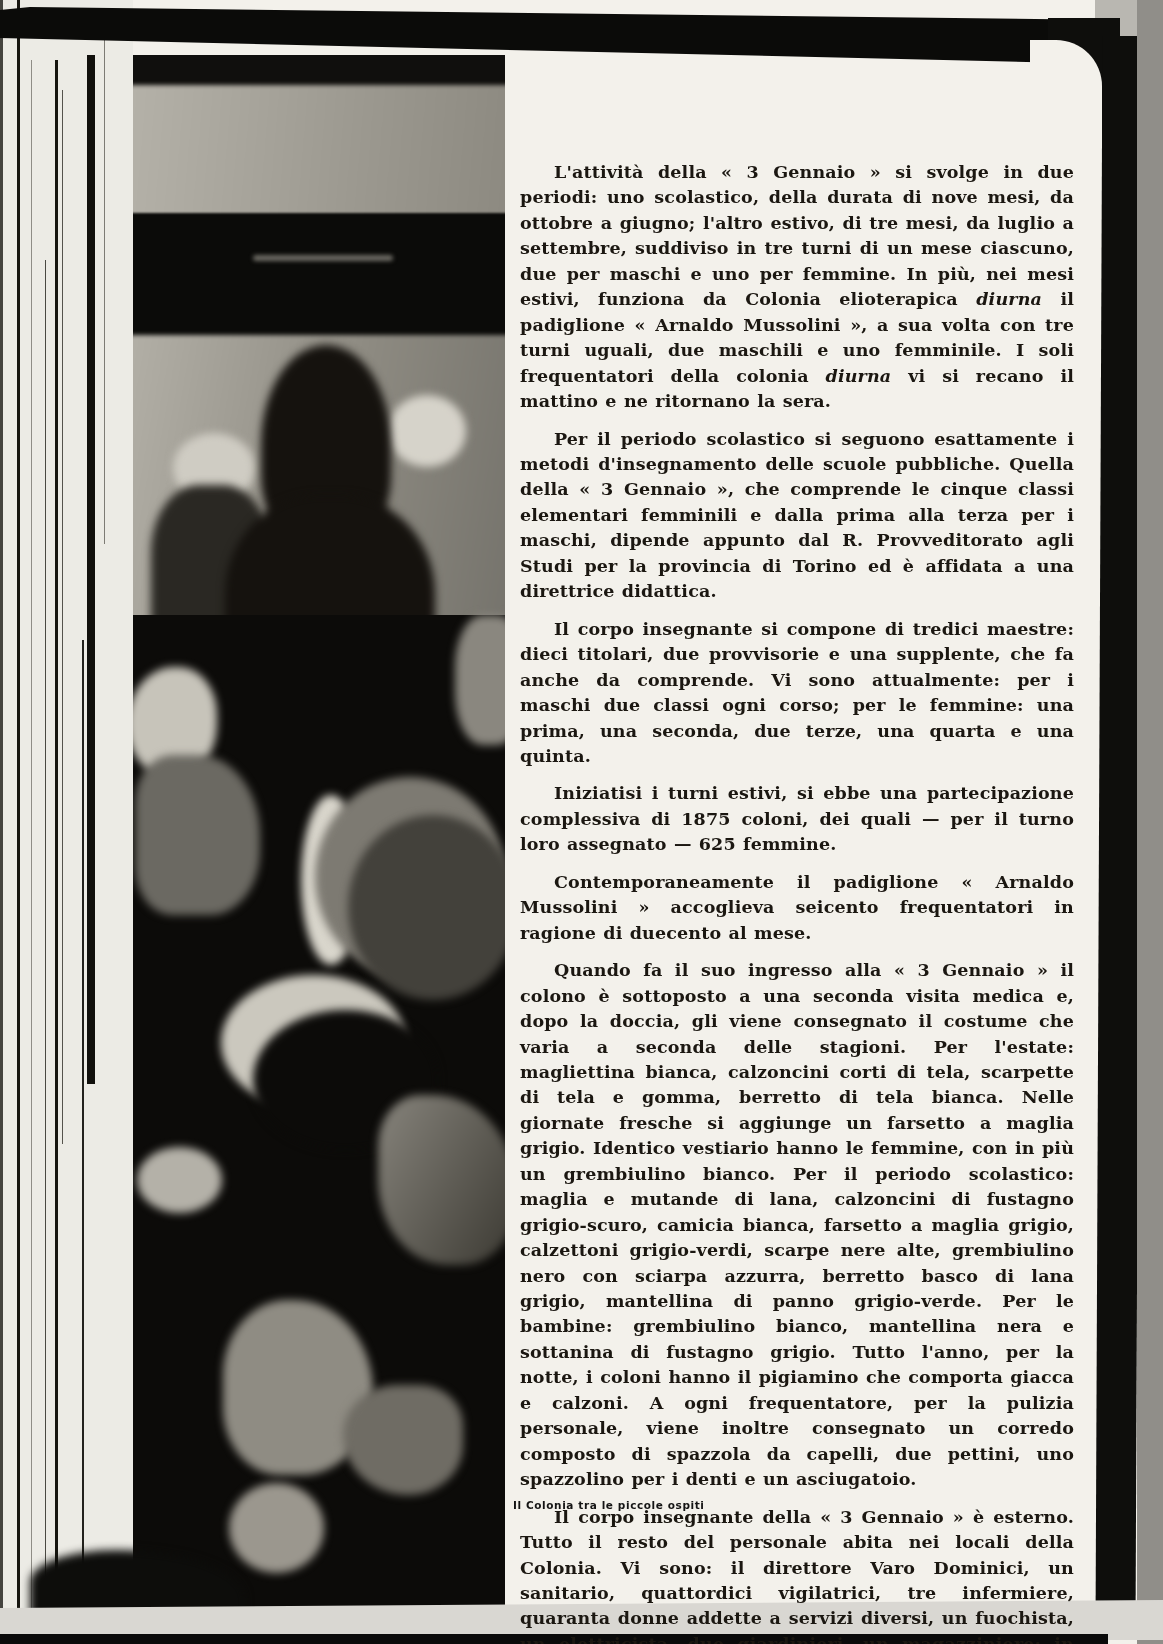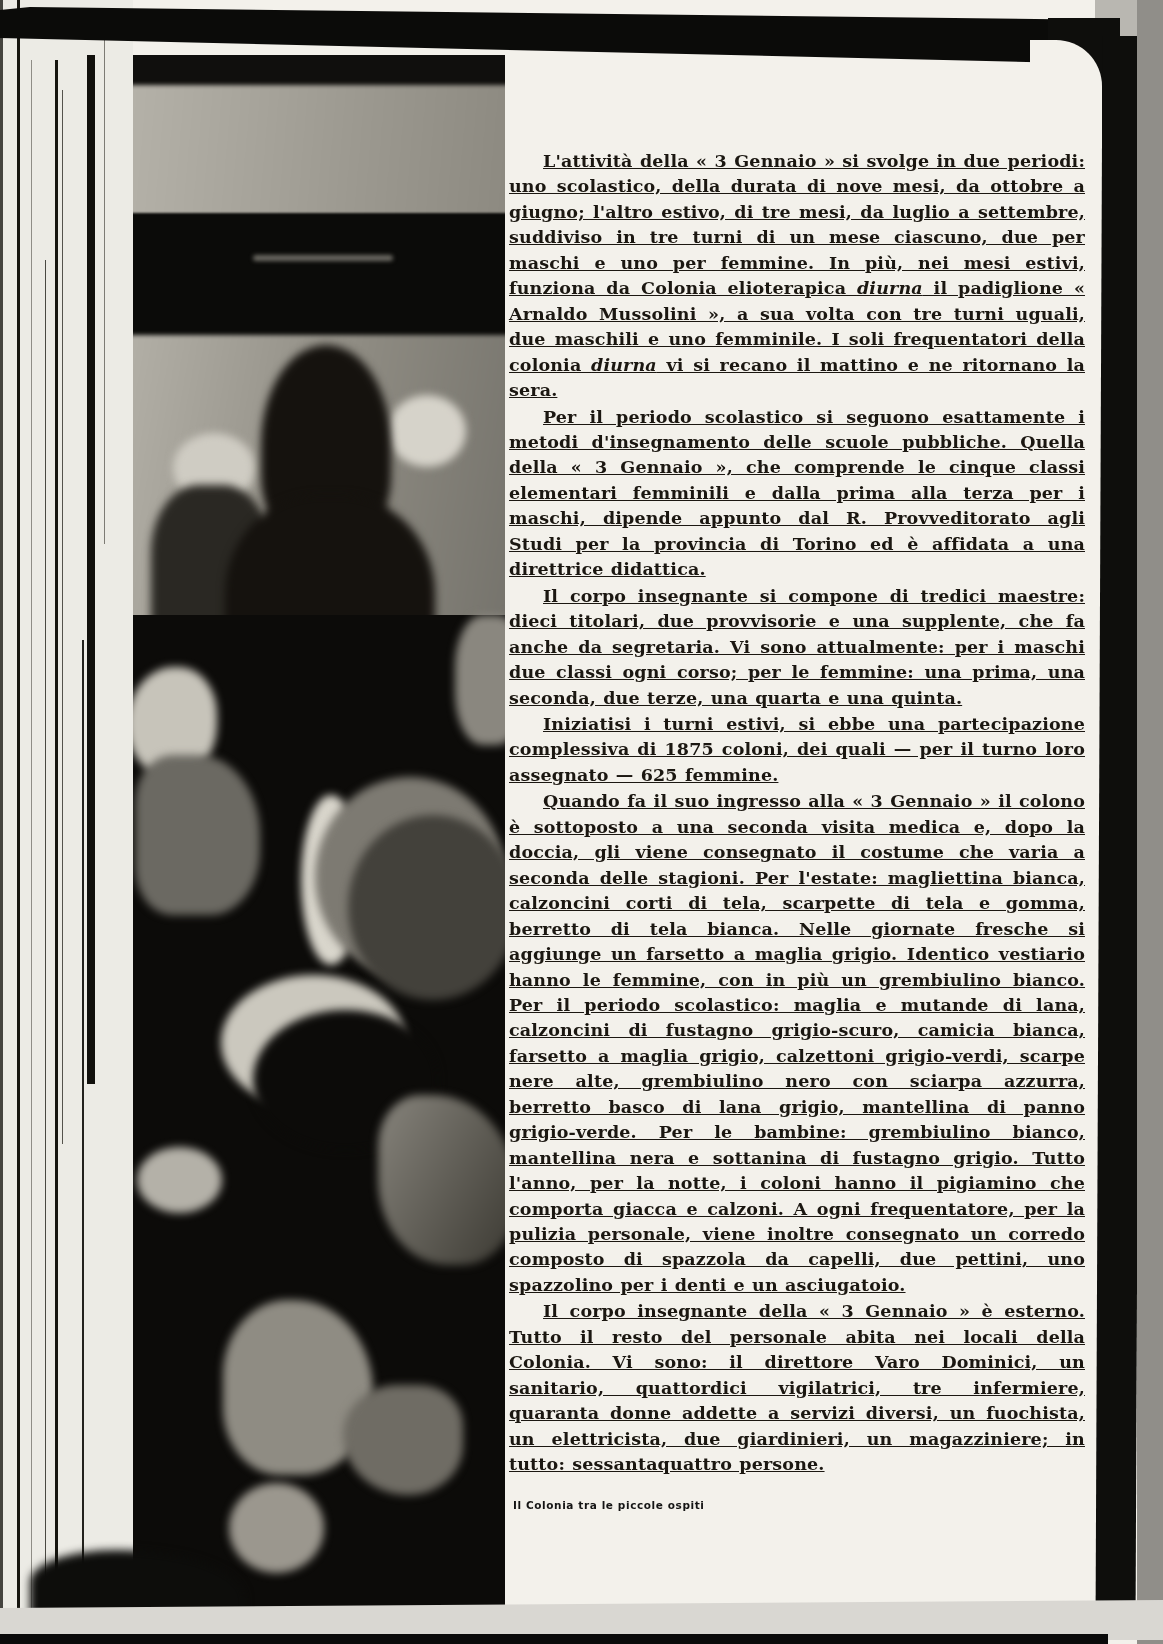--- a/index.html
+++ b/index.html
@@ -62,21 +62,21 @@
   .bottom-black{position:absolute;left:0;top:1634px;width:1108px;height:10px;background:#0a0a0a;}
   
   .text-column{
     position:absolute;left:508px;top:148px;width:578px;
     text-align:justify;
     font-size:17.5px;line-height:25.45px;
     font-weight:bold;color:#1b1711;
     letter-spacing:0.15px;
     word-spacing:1px;
   }
-  .para{text-indent:34px;margin:1px;text-decoration:underline;}
+  .para{text-indent:34px;margin:12px;}
   .para em{font-style:italic;}
   .caption{
     position:absolute;left:513px;top:1499px;
     font-family:"DejaVu Sans", sans-serif;
     font-weight:bold;font-size:10.5px;color:#141414;
     letter-spacing:0.6px;
     filter:blur(0.45px);
   }
 </style>
 </head>
@@ -128,21 +128,22 @@
   <div class="tr-corner-white"></div>
   <div class="right-black-strip"></div>
   <div class="right-outer-gray"></div>
   <div class="corner-blob"></div>
   <div class="bottom-gray"></div>
   <div class="bottom-black"></div>
 
   <div class="text-column">
       <div class="para"><span>L'attività della « 3 Gennaio » si svolge in due periodi: uno scolastico, della durata di nove mesi, da ottobre a giugno; l'altro estivo, di tre mesi, da luglio a settembre, suddiviso in tre turni di un mese ciascuno, due per maschi e uno per femmine. In più, nei mesi estivi, funziona da Colonia elioterapica </span><em>diurna</em><span> il padiglione « Arnaldo Mussolini », a sua volta con tre turni uguali, due maschili e uno femminile. I soli frequentatori della colonia </span><em>diurna</em><span> vi si recano il mattino e ne ritornano la sera.</span></div>
       <div class="para"><span>Per il periodo scolastico si seguono esattamente i metodi d'insegnamento delle scuole pubbliche. Quella della « 3 Gennaio », che comprende le cinque classi elementari femminili e dalla prima alla terza per i maschi, dipende appunto dal R. Provveditorato agli Studi per la provincia di Torino ed è affidata a una direttrice didattica.</span></div>
-      <div class="para"><span>Il corpo insegnante si compone di tredici maestre: dieci titolari, due provvisorie e una supplente, che fa anche da segretaria. Vi sono attualmente: per i maschi due classi ogni corso; per le femmine: una prima, una seconda, due terze, una quarta e una quinta.</span></div>
+      <div class="para"><span>Il corpo insegnante si compone di tredici maestre: dieci titolari, due provvisorie e una supplente, che fa anche da comprende. Vi sono attualmente: per i maschi due classi ogni corso; per le femmine: una prima, una seconda, due terze, una quarta e una quinta.</span></div>
       <div class="para"><span>Iniziatisi i turni estivi, si ebbe una partecipazione complessiva di 1875 coloni, dei quali — per il turno loro assegnato — 625 femmine.</span></div>
+      <div class="para"><span>Contemporaneamente il padiglione « Arnaldo Mussolini » accoglieva seicento frequentatori in ragione di duecento al mese.</span></div>
       <div class="para"><span>Quando fa il suo ingresso alla « 3 Gennaio » il colono è sottoposto a una seconda visita medica e, dopo la doccia, gli viene consegnato il costume che varia a seconda delle stagioni. Per l'estate: magliettina bianca, calzoncini corti di tela, scarpette di tela e gomma, berretto di tela bianca. Nelle giornate fresche si aggiunge un farsetto a maglia grigio. Identico vestiario hanno le femmine, con in più un grembiulino bianco. Per il periodo scolastico: maglia e mutande di lana, calzoncini di fustagno grigio-scuro, camicia bianca, farsetto a maglia grigio, calzettoni grigio-verdi, scarpe nere alte, grembiulino nero con sciarpa azzurra, berretto basco di lana grigio, mantellina di panno grigio-verde. Per le bambine: grembiulino bianco, mantellina nera e sottanina di fustagno grigio. Tutto l'anno, per la notte, i coloni hanno il pigiamino che comporta giacca e calzoni. A ogni frequentatore, per la pulizia personale, viene inoltre consegnato un corredo composto di spazzola da capelli, due pettini, uno spazzolino per i denti e un asciugatoio.</span></div>
       <div class="para"><span>Il corpo insegnante della « 3 Gennaio » è esterno. Tutto il resto del personale abita nei locali della Colonia. Vi sono: il direttore Varo Dominici, un sanitario, quattordici vigilatrici, tre infermiere, quaranta donne addette a servizi diversi, un fuochista, un elettricista, due giardinieri, un magazziniere; in tutto: sessantaquattro persone.</span></div>
     </div>
 
   <div class="caption">Il Colonia tra le piccole ospiti</div>
 
 </div>
 
 </body></html>

